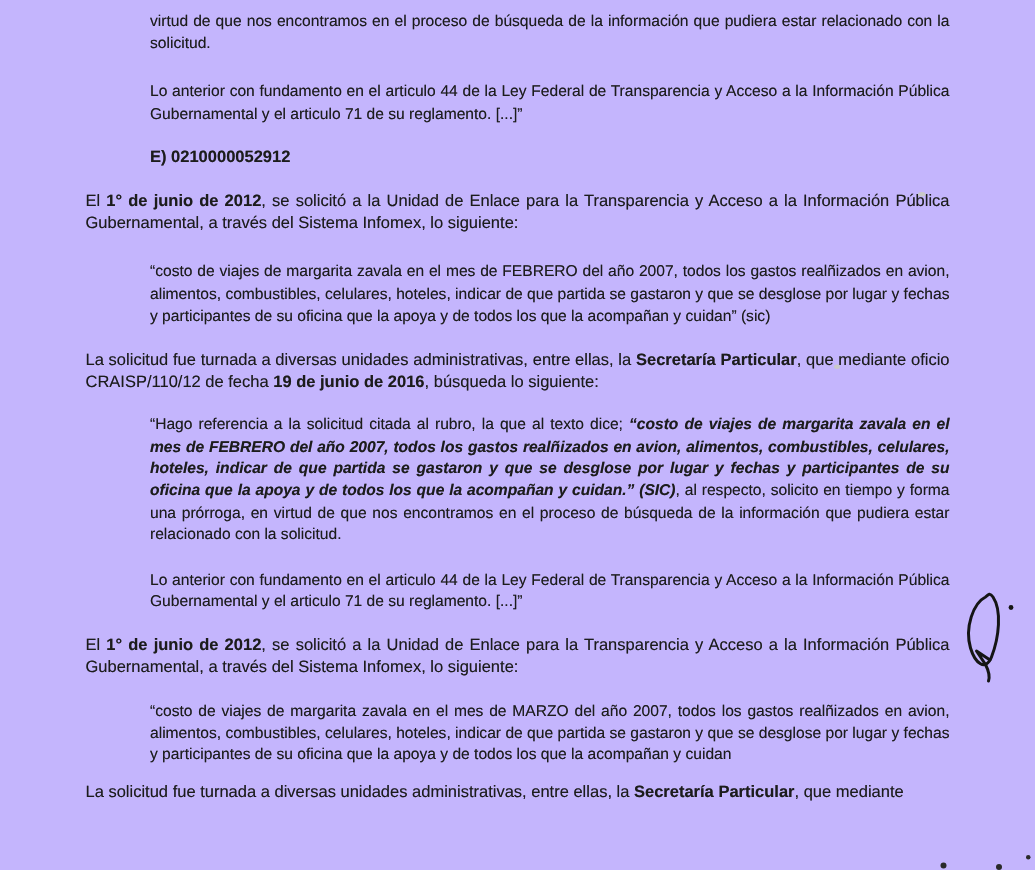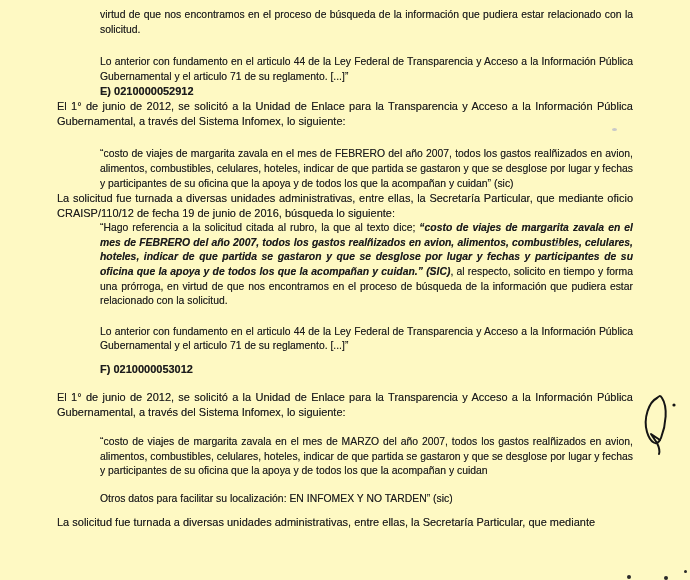--- a/index.html
+++ b/index.html
@@ -4,21 +4,21 @@
 <style>
   html, body {
     margin: 0;
     padding: 0;
     background: #ffffff;
   }
   .page {
     position: relative;
     width: 690px;
     height: 580px;
-    background: #fef9c3;
+    background: #c4b5fd;
     overflow: hidden;
     box-sizing: border-box;
     padding: 8px 57px 0 57px;
     font-family: "Liberation Sans", sans-serif;
     color: #1c1c1c;
     text-shadow: 0 0 0.35px rgba(40,40,40,0.55);
   }
   p { margin: 0; }
   .body-par {
     font-size: 11px;
@@ -32,26 +32,26 @@
     line-height: 14.6px;
     text-align: justify;
     text-align-last: left;
   }
   .heading {
     margin-left: 43px;
     font-size: 11px;
     line-height: 15px;
     font-weight: bold;
   }
-  .b { font-weight: normal; }
+  .b { font-weight: bold; }
   .bi { font-weight: bold; font-style: italic; }
   .mt-18 { margin-top: 18px; }
   .mt-16 { margin-top: 16px; }
   .mt-15 { margin-top: 15px; }
-  .mt-14 { }
+  .mt-14 { margin-top: 14px; }
   .mt-13 { margin-top: 13px; }
   .mt-9  { margin-top: 9px; }
   .mt-8  { margin-top: 8px; }
   .paraph {
     position: absolute;
     left: 632px;
     top: 388px;
     width: 48px;
     height: 78px;
   }
@@ -82,31 +82,27 @@
   <p class="body-par mt-14">
     <span>La solicitud fue turnada a diversas unidades administrativas, entre ellas, la </span><span class="b">Secretaría Particular</span><span>, que mediante oficio CRAISP/110/12 de fecha </span><span class="b">19 de junio de 2016</span><span>, búsqueda lo siguiente:</span>
   </p>
 
   <p class="quote mt-14">
     <span>“Hago referencia a la solicitud citada al rubro, la que al texto dice; </span><span class="bi">“costo de viajes de margarita zavala en el mes de FEBRERO del año 2007, todos los gastos realñizados en avion, alimentos, combustibles, celulares, hoteles, indicar de que partida se gastaron y que se desglose por lugar y fechas y participantes de su oficina que la apoya y de todos los que la acompañan y cuidan.” (SIC)</span><span>, al respecto, solicito en tiempo y forma una prórroga, en virtud de que nos encontramos en el proceso de búsqueda de la información que pudiera estar relacionado con la solicitud.</span>
   </p>
 
   <p class="quote mt-16">Lo anterior con fundamento en el articulo 44 de la Ley Federal de Transparencia y Acceso a la Información Pública Gubernamental y el articulo 71 de su reglamento. [...]”</p>
 
-  <p class="heading mt-8">F) 0210000053012</p>
 
   <p class="body-par mt-13">
     <span>El </span><span class="b">1° de junio de 2012</span><span>, se solicitó a la Unidad de Enlace para la Transparencia y Acceso a la Información Pública Gubernamental, a través del Sistema Infomex, lo siguiente:</span>
   </p>
 
   <p class="quote mt-15">“costo de viajes de margarita zavala en el mes de MARZO del año 2007, todos los gastos realñizados en avion, alimentos, combustibles, celulares, hoteles, indicar de que partida se gastaron y que se desglose por lugar y fechas y participantes de su oficina que la apoya y de todos los que la acompañan y cuidan</p>
 
-  <p class="quote mt-13">
-    <span class="b">Otros datos para facilitar su localización</span><span>: EN INFOMEX Y NO TARDEN” (sic)</span>
-  </p>
 
   <p class="body-par mt-9">
     <span>La solicitud fue turnada a diversas unidades administrativas, entre ellas, la </span><span class="b">Secretaría Particular</span><span>, que mediante</span>
   </p>
 
   <svg class="paraph" viewBox="0 0 48 78" xmlns="http://www.w3.org/2000/svg">
     <path d="M25 10 C17 14 11 30 15 44 C18 54 25 60 29 50 C34 37 36 19 30 10 C28 7 27 8 25 10 Z" fill="none" stroke="#151515" stroke-width="2" stroke-linecap="round"></path>
     <path d="M28 52 L19 46 L25 55 C27 59 28 63 27 66" fill="none" stroke="#151515" stroke-width="2" stroke-linecap="round" stroke-linejoin="round"></path>
     <circle cx="42" cy="17" r="1.6" fill="#151515"></circle>
   </svg>

